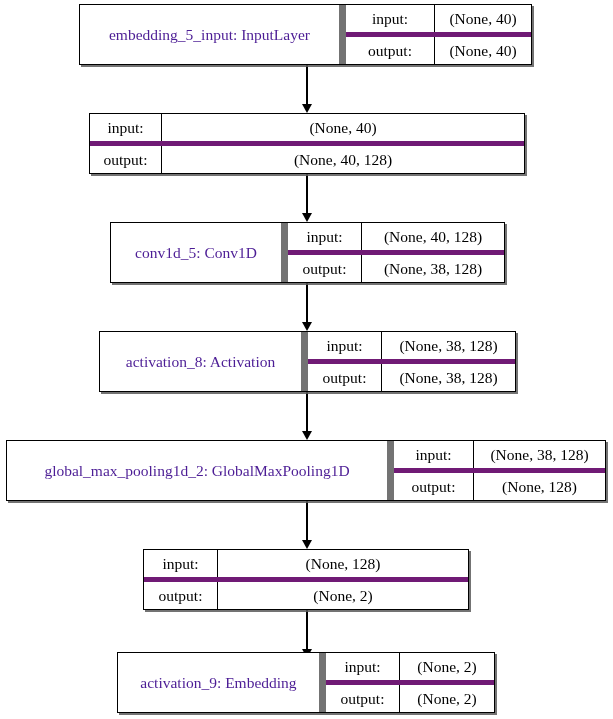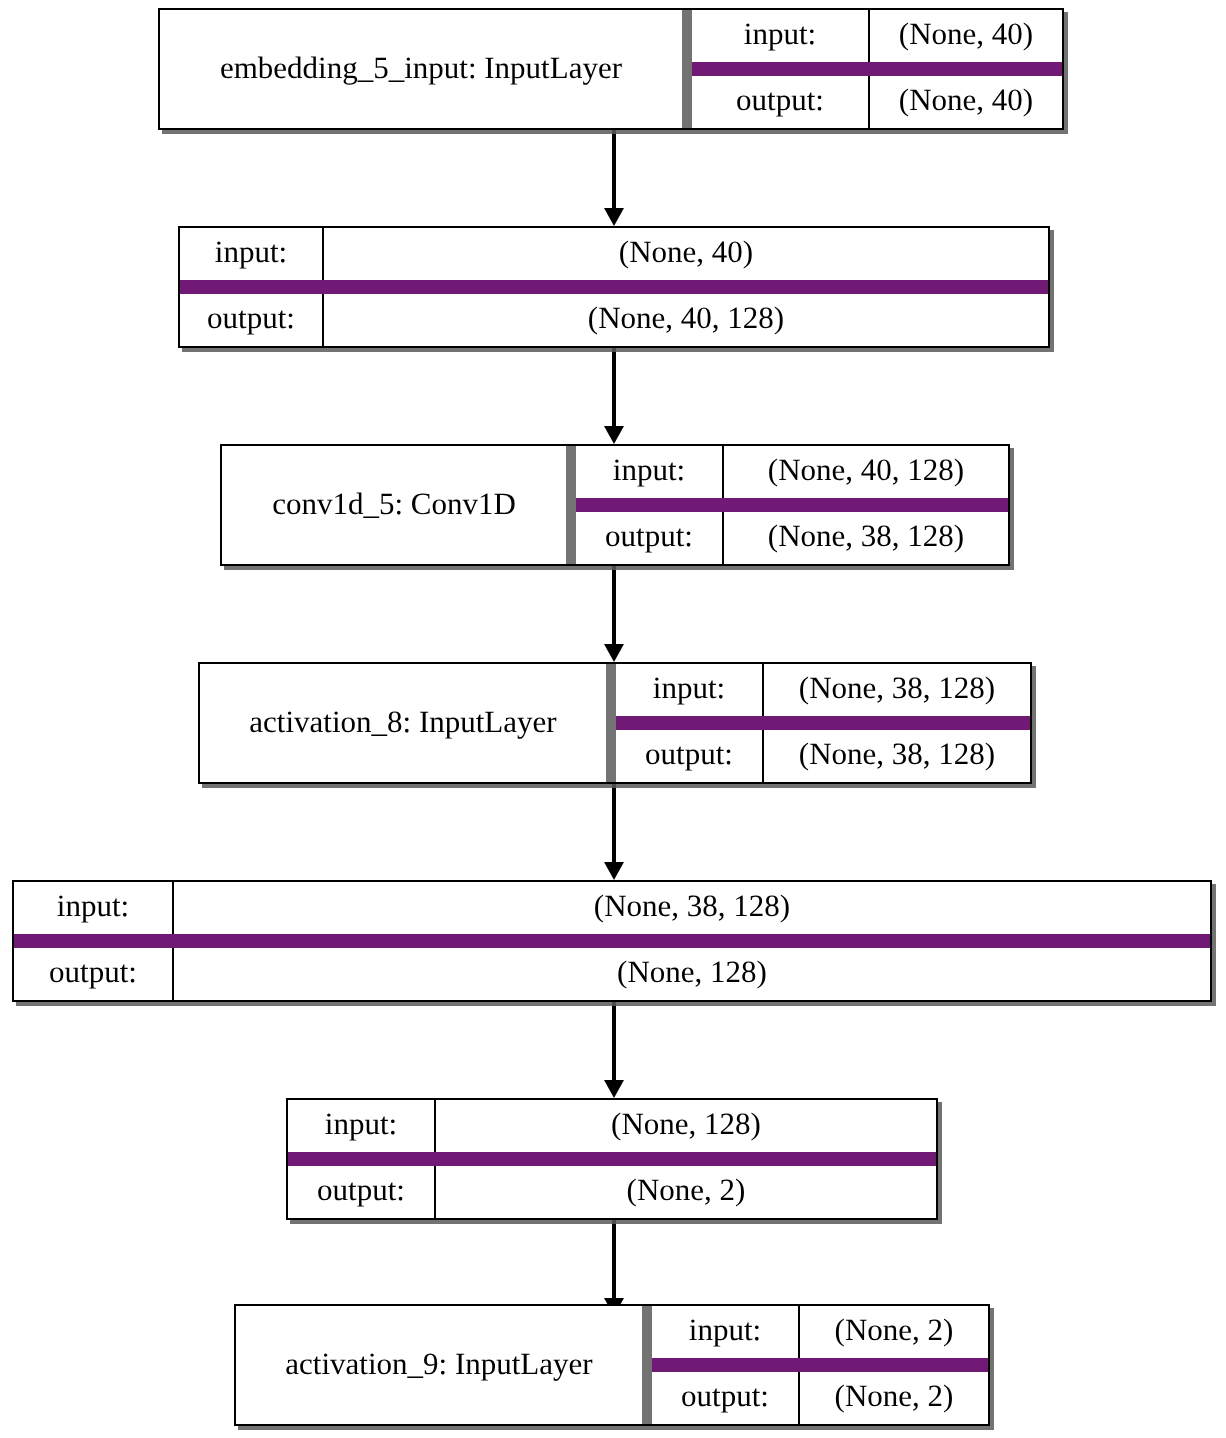--- a/index.html
+++ b/index.html
@@ -27,37 +27,37 @@
     background: #ffffff;
     box-shadow: 2px 2px 0 0 rgba(90,90,90,0.85);
   }
   .node-name {
     display: flex;
     align-items: center;
     justify-content: center;
     box-sizing: border-box;
     padding: 0 10px;
     font-size: 15.5px;
-    color: #000000;
+    color: #4c1d95;
     white-space: nowrap;
-    border-right: 5px solid #737373;
+    border-right: 7px solid #737373;
   }
   .io-block {
     display: flex;
     flex-direction: column;
     flex: 1 1 auto;
   }
   .io-row {
     display: flex;
     flex-direction: row;
     flex: 1 1 50%;
     min-height: 0;
   }
   .io-row.top {
-    border-bottom: 7px solid #701a75;
+    border-bottom: 5px solid #701a75;
     text-align: center;
   }
   .io-label {
     display: flex;
     align-items: center;
     justify-content: center;
     box-sizing: border-box;
     font-size: 15.5px;
     color: #000000;
     white-space: nowrap;
@@ -165,34 +165,35 @@
         <div class="io-shape">(None, 40, 128)</div>
       </div>
       <div class="io-row">
         <div class="io-label" style="width:74px;">output:</div>
         <div class="io-shape">(None, 38, 128)</div>
       </div>
     </div>
   </div>
 
   <div class="node" style="left:99px; top:331px; width:417px; height:61px;">
-    <div class="node-name" style="width:208px;">activation_8: InputLayer</div>
+    <div class="node-name" style="width:208px;">activation_8: Activation</div>
     <div class="io-block">
       <div class="io-row top">
         <div class="io-label" style="width:74px;">input:</div>
         <div class="io-shape">(None, 38, 128)</div>
       </div>
       <div class="io-row">
         <div class="io-label" style="width:74px;">output:</div>
         <div class="io-shape">(None, 38, 128)</div>
       </div>
     </div>
   </div>
 
   <div class="node" style="left:6px; top:440px; width:600px; height:61px;">
+    <div class="node-name" style="width:387px;">global_max_pooling1d_2: GlobalMaxPooling1D</div>
     <div class="io-block">
       <div class="io-row top">
         <div class="io-label" style="width:80px;">input:</div>
         <div class="io-shape">(None, 38, 128)</div>
       </div>
       <div class="io-row">
         <div class="io-label" style="width:80px;">output:</div>
         <div class="io-shape">(None, 128)</div>
       </div>
     </div>
@@ -205,21 +206,21 @@
         <div class="io-shape">(None, 128)</div>
       </div>
       <div class="io-row">
         <div class="io-label" style="width:74px;">output:</div>
         <div class="io-shape">(None, 2)</div>
       </div>
     </div>
   </div>
 
   <div class="node" style="left:117px; top:652px; width:378px; height:61px;">
-    <div class="node-name" style="width:208px;">activation_9: InputLayer</div>
+    <div class="node-name" style="width:208px;">activation_9: Embedding</div>
     <div class="io-block">
       <div class="io-row top">
         <div class="io-label" style="width:74px;">input:</div>
         <div class="io-shape">(None, 2)</div>
       </div>
       <div class="io-row">
         <div class="io-label" style="width:74px;">output:</div>
         <div class="io-shape">(None, 2)</div>
       </div>
     </div>

